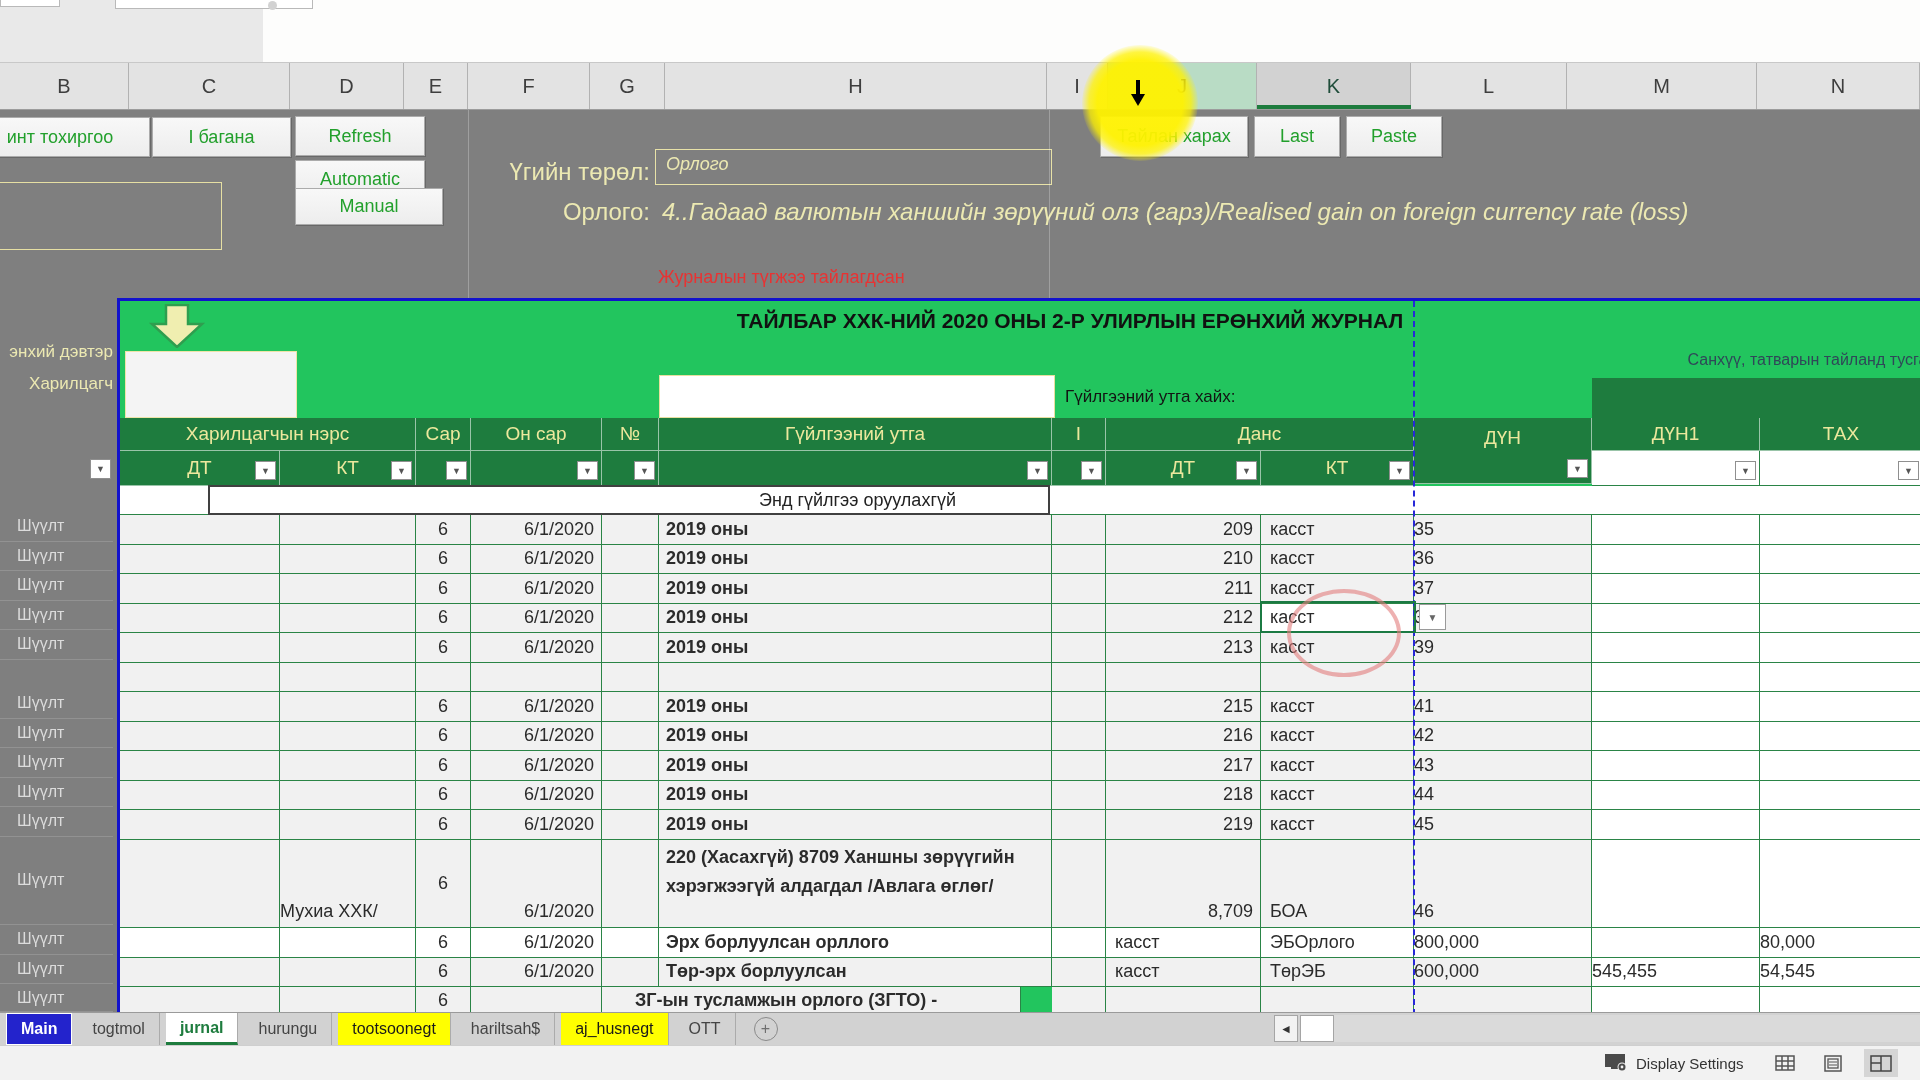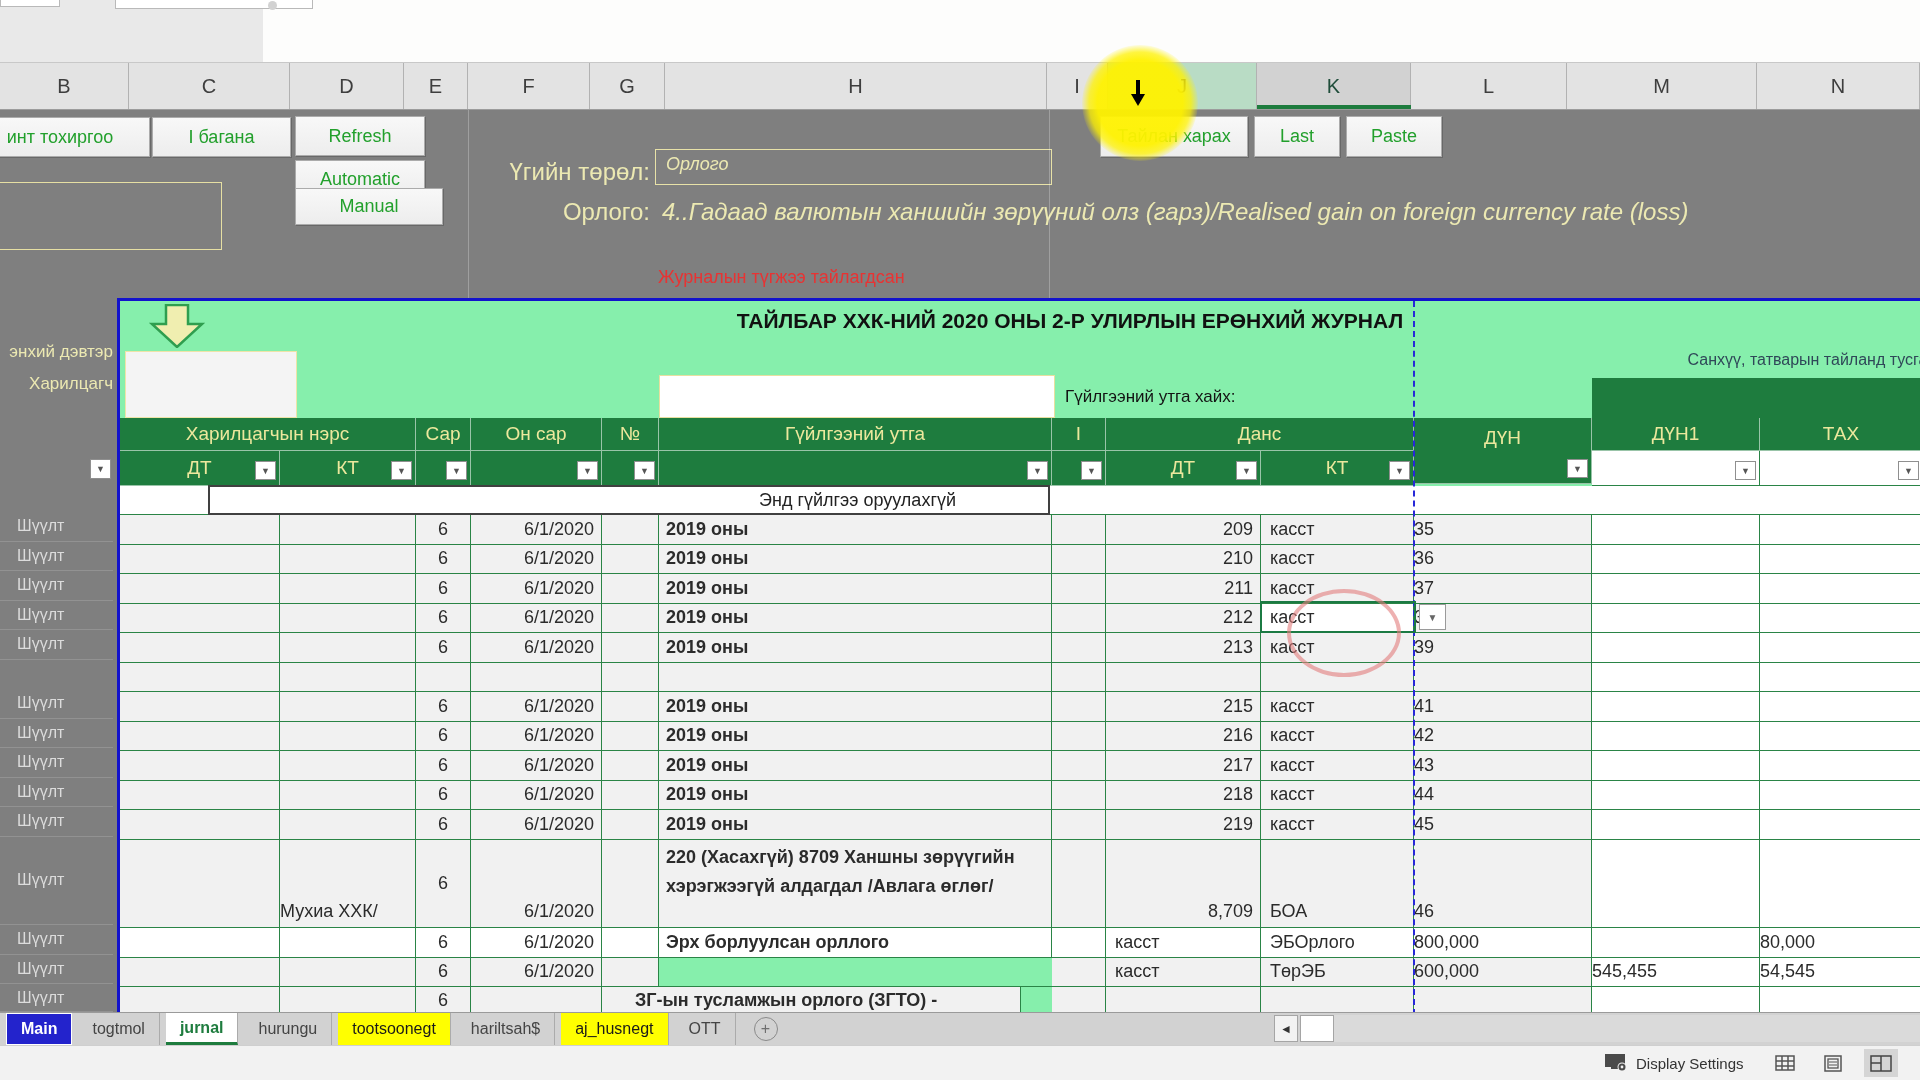--- a/index.html
+++ b/index.html
@@ -27,21 +27,21 @@
   .orlogo-desc{position:absolute;left:662px;top:198px;font-style:italic;white-space:nowrap;}
   .lock-text{position:absolute;left:658px;top:267px;color:#e83333;font-size:18px;z-index:5;}
   .left-yellow-box{position:absolute;left:0;top:182px;width:222px;height:68px;border:1px solid #e6dfa3;border-left:none;}
   .ledger-label{position:absolute;left:0;top:342px;width:113px;text-align:right;font-size:17px;}
   .partner-label{position:absolute;left:0;top:374px;width:113px;text-align:right;font-size:17px;}
   .faint-vline{position:absolute;top:110px;height:188px;width:1px;background:rgba(255,255,255,.25);}
 
   .left-fbtn{position:absolute;left:90px;top:459px;width:21px;height:20px;background:#fff;border:1px solid #8f8f8f;color:#555;font-size:9px;display:flex;align-items:center;justify-content:center;z-index:6;}
 
   
-  #table{position:absolute;left:117px;top:298px;width:1803px;height:714px;background:#86efac;border-top:3px solid #1212cc;border-left:3px solid #1212cc;overflow:hidden;}
+  #table{position:absolute;left:117px;top:298px;width:1803px;height:714px;background:#22c55e;border-top:3px solid #1212cc;border-left:3px solid #1212cc;overflow:hidden;}
   .title{position:absolute;left:250px;top:8px;width:1400px;text-align:center;font-weight:bold;font-size:21px;color:#111;}
   .arrow-svg{position:absolute;left:24px;top:3px;}
   .prebox1{position:absolute;left:5px;top:50px;width:172px;height:67px;background:#f4f4f4;border:1px solid #eee4a8;}
   .searchbox{position:absolute;left:539px;top:74px;width:396px;height:43px;background:#fff;border:1px solid #e8dfa0;}
   .search-label{position:absolute;left:945px;top:86px;font-size:17px;color:#131313;}
   .green-block{position:absolute;left:1472px;top:77px;width:448px;height:40px;background:#1e7c3e;}
   .right-note{position:absolute;left:1455px;top:50px;width:465px;text-align:center;font-size:16px;color:#2f4858;}
 
   .hcell{position:absolute;background:#1e7c3e;color:#ece89d;font-size:19px;display:flex;align-items:center;justify-content:center;border-right:1px solid rgba(255,255,255,.55);border-bottom:1px solid rgba(255,255,255,.55);}
   .hcell.white{background:#fff;border-right:1px solid #2a8446;border-bottom:1px solid #2a8446;}
@@ -612,20 +612,23 @@
         <div class="trow" style="top: 471.5px; height: 29.5px;">
           <div class="tcell c-ndt" style="left: 0px; width: 160px;"></div>
           <div class="tcell c-nkt" style="left: 160px; width: 136px;"></div>
           <div class="tcell c-sar" style="left: 296px; width: 55px;">
             <span>6</span>
           </div>
           <div class="tcell c-onsar" style="left: 351px; width: 131px;">
             <span>6/1/2020</span>
           </div>
           <div class="tcell c-no" style="left: 482px; width: 57px;"></div>
+          <div class="tcell c-utga" style="left: 539px; width: 393px;">
+            <span>Төр-эрх борлуулсан</span>
+          </div>
           <div class="tcell c-i" style="left: 932px; width: 54px;"></div>
           <div class="tcell c-ddt left" style="left: 986px; width: 155px;">
             <span>касст</span>
           </div>
           <div class="tcell c-dkt" style="left: 1141px; width: 153px;">
             <span>ТөрЭБ</span>
           </div>
           <div class="tcell c-dun" style="left: 1294px; width: 178px;">
             <span>600,000</span>
           </div>

